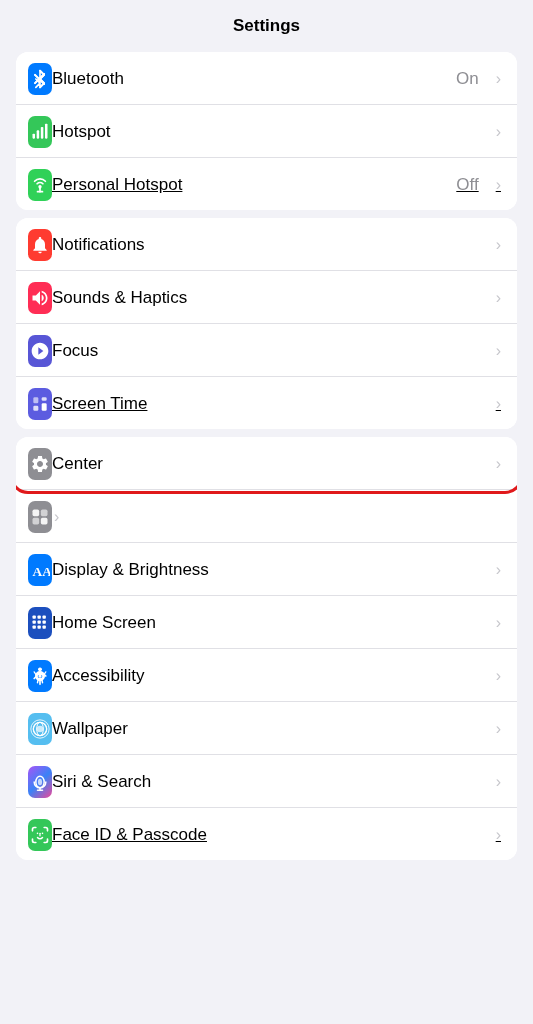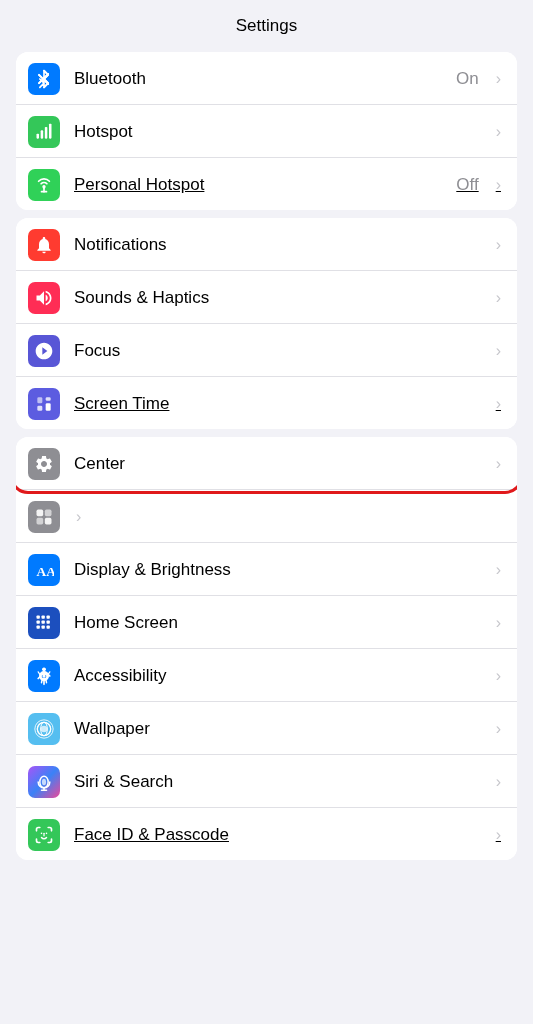--- a/index.html
+++ b/index.html
@@ -20,21 +20,21 @@
       background-color: #f2f2f7;
       padding: 16px 0 8px 0;
       text-align: center;
       position: sticky;
       top: 0;
       z-index: 10;
     }
 
     .header-title {
       font-size: 17px;
-      font-weight: 400;
+      font-weight: 700;
       color: #000;
     }
 
     .section {
       background: #fff;
       border-radius: 12px;
       margin: 8px 16px;
       overflow: hidden;
     }
 
@@ -48,27 +48,26 @@
       cursor: pointer;
       min-height: 52px;
     }
 
     .settings-item:last-child {
       border-bottom: none;
       text-decoration: underline;
     }
 
     .icon-wrap {
-      width: 32px;
+      width: 24px;
       height: 32px;
       border-radius: 7px;
       display: flex;
       align-items: center;
       justify-content: center;
-      margin-right: 14px;
       flex-shrink: 0;
     }
 
     .icon-svg {
       width: 20px;
       height: 20px;
     }
 
     .item-label {
       flex: 1;

